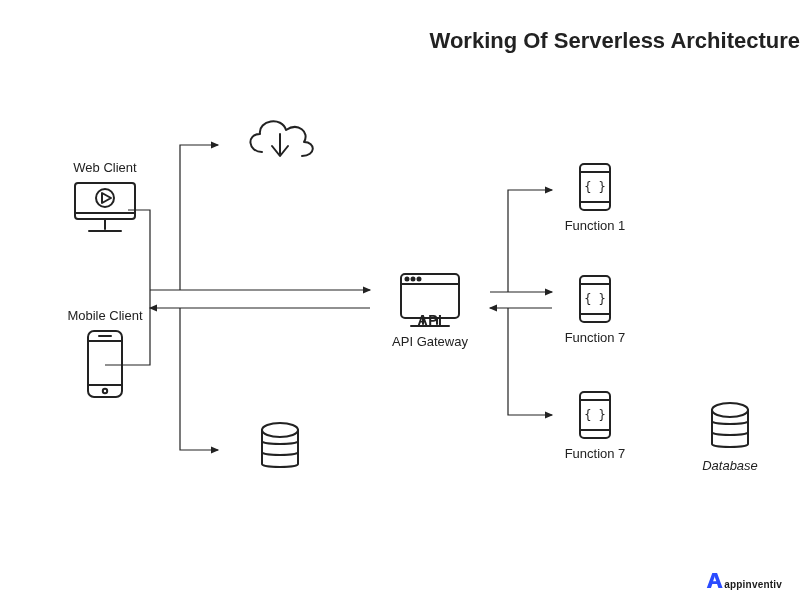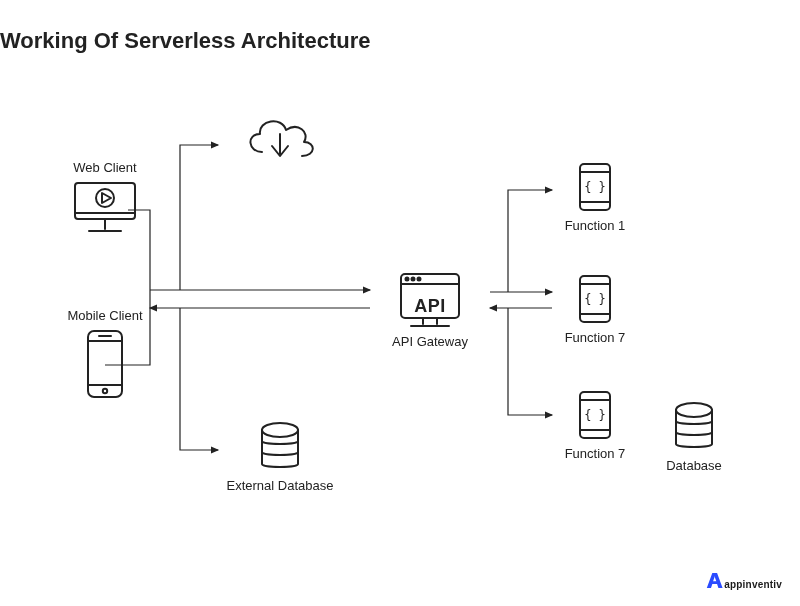--- a/index.html
+++ b/index.html
@@ -10,21 +10,21 @@
     background: #fff;
     font-family: Arial, Helvetica, sans-serif;
     color: #222;
     position: relative;
     overflow: hidden;
   }
   .title {
     position: absolute;
     top: 28px;
     left: 0; right: 0;
-    text-align: left;
+    text-align: right;
     font-weight: 700;
     font-size: 22px;
   }
   .node {
     position: absolute;
     text-align: center;
     font-size: 13px;
     color: #222;
   }
   .label { display: block; margin-top: 4px; }
@@ -88,35 +88,34 @@
   </svg>
 </div>
 
 <div class="node" style="left:205px; top:420px; width:150px;">
   <svg class="icon" width="52" height="54" viewBox="0 0 52 54">
     <ellipse cx="26" cy="10" rx="18" ry="7"></ellipse>
     <path d="M8 10 V44 C8 48 44 48 44 44 V10"></path>
     <path d="M8 21 C8 25 44 25 44 21"></path>
     <path d="M8 32 C8 36 44 36 44 32"></path>
   </svg>
-  <span class="label">External Database</span>
 </div>
 
 <div class="node" style="left:370px; top:268px; width:120px;">
   <svg class="icon" width="74" height="62" viewBox="0 0 74 62">
     <rect x="8" y="6" width="58" height="44" rx="4"></rect>
     <line x1="8" y1="16" x2="66" y2="16"></line>
     <circle cx="14" cy="11" r="1.5" style="fill:#222"></circle>
     <circle cx="20" cy="11" r="1.5" style="fill:#222"></circle>
     <circle cx="26" cy="11" r="1.5" style="fill:#222"></circle>
     <line x1="30" y1="50" x2="30" y2="56"></line>
     <line x1="44" y1="50" x2="44" y2="56"></line>
     <line x1="18" y1="58" x2="56" y2="58"></line>
   </svg>
-  <span style="position:absolute; left:0; right:0; top:28px; font-weight:700; font-size:18px; letter-spacing:0.5px;">API</span>
+  <span style="position:absolute; left:0; right:0; top:44px; font-weight:700; font-size:14px; letter-spacing:0.5px;">API</span>
   <span class="label">API Gateway</span>
 </div>
 
 <div class="node" style="left:545px; top:160px; width:100px;">
   <svg class="icon" width="42" height="54" viewBox="0 0 42 54">
     <rect x="6" y="4" width="30" height="46" rx="4"></rect>
     <line x1="6" y1="12" x2="36" y2="12"></line>
     <line x1="6" y1="42" x2="36" y2="42"></line>
     <text x="21" y="31" text-anchor="middle" style="font-size:12px; font-family:monospace; stroke:none; fill:#222;">{ }</text>
   </svg>
@@ -136,21 +135,21 @@
 <div class="node" style="left:545px; top:388px; width:100px;">
   <svg class="icon" width="42" height="54" viewBox="0 0 42 54">
     <rect x="6" y="4" width="30" height="46" rx="4"></rect>
     <line x1="6" y1="12" x2="36" y2="12"></line>
     <line x1="6" y1="42" x2="36" y2="42"></line>
     <text x="21" y="31" text-anchor="middle" style="font-size:12px; font-family:monospace; stroke:none; fill:#222;">{ }</text>
   </svg>
   <span class="label">Function 7</span>
 </div>
 
-<div class="node" style="left:644px; top:400px; width:100px;">
+<div class="node" style="left:680px; top:400px; width:100px;font-style:italic;">
   <svg class="icon" width="52" height="54" viewBox="0 0 52 54">
     <ellipse cx="26" cy="10" rx="18" ry="7"></ellipse>
     <path d="M8 10 V44 C8 48 44 48 44 44 V10"></path>
     <path d="M8 21 C8 25 44 25 44 21"></path>
     <path d="M8 32 C8 36 44 36 44 32"></path>
   </svg>
   <span class="label">Database</span>
 </div>
 
 <svg class="edges" width="800" height="606">

